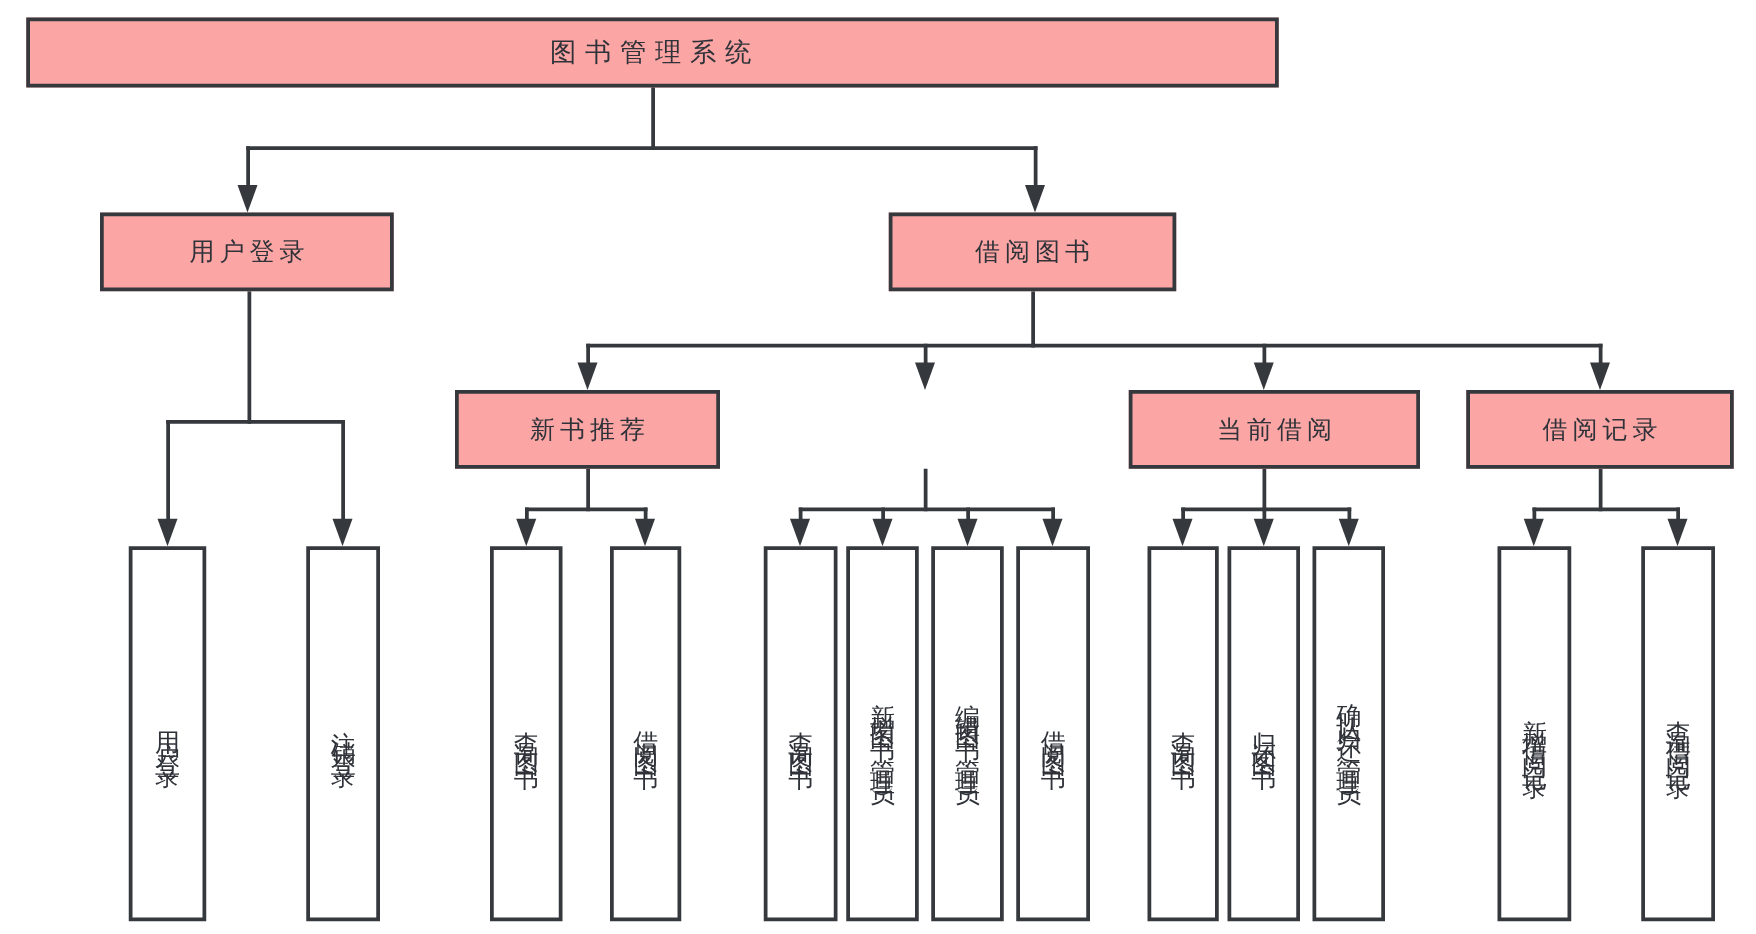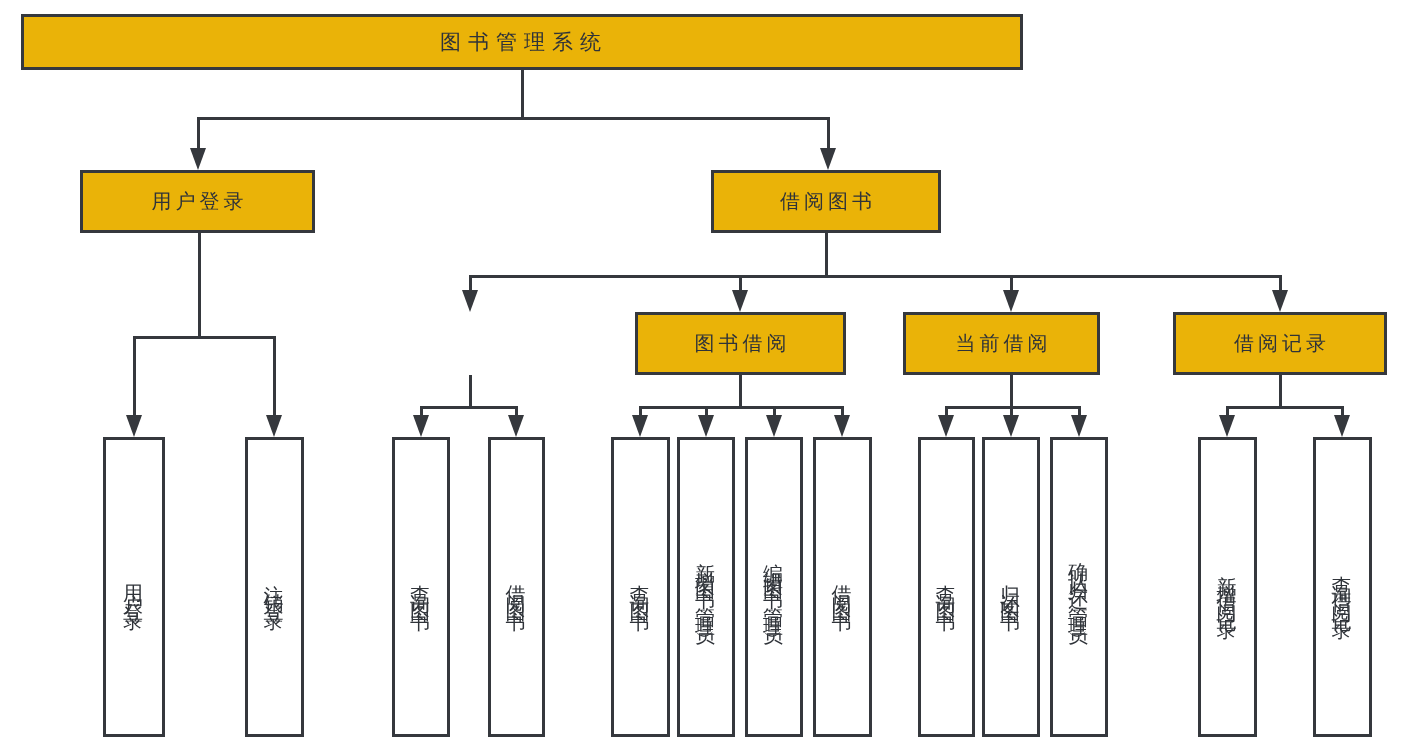--- a/index.html
+++ b/index.html
@@ -8,21 +8,21 @@
     width:1405px;height:747px;
     background:#ffffff;
     font-family:"Liberation Sans","DejaVu Sans",sans-serif;
     overflow:hidden;
     color:#2f3339;
   }
   .box{
     position:absolute;
     box-sizing:border-box;
     border:3px solid #35383d;
-    background:#eab308;
+    background:#fca5a5;
     display:flex;
     align-items:center;
     justify-content:center;
     font-size:20px;
     letter-spacing:4px;
     color:#2f3339;
     text-indent:4px; 
   }
   .box.title{font-size:21px;letter-spacing:7px;}
   .leaf{
@@ -125,24 +125,24 @@
     <span>图书管理系统</span>
   </div>
 
   <div class="box" style="left:80px;top:170px;width:235px;height:63px">
     <span>用户登录</span>
   </div>
   <div class="box" style="left:711px;top:170px;width:230px;height:63px">
     <span>借阅图书</span>
   </div>
 
-  <div class="box" style="left:635px;top:312px;width:211px;height:63px">
-    <span>图书借阅</span>
+  <div class="box" style="left:364px;top:312px;width:212px;height:63px">
+    <span>新书推荐</span>
   </div>
-  <div class="box" style="left:903px;top:312px;width:197px;height:63px">
+  <div class="box" style="left:903px;top:312px;width:233px;height:63px">
     <span>当前借阅</span>
   </div>
   <div class="box" style="left:1173px;top:312px;width:214px;height:63px">
     <span>借阅记录</span>
   </div>
 
   <div class="leaf" style="left:103px;top:437px;width:62px;height:300px">
     <span>用户登录</span>
   </div>
   <div class="leaf" style="left:245px;top:437px;width:59px;height:300px">

